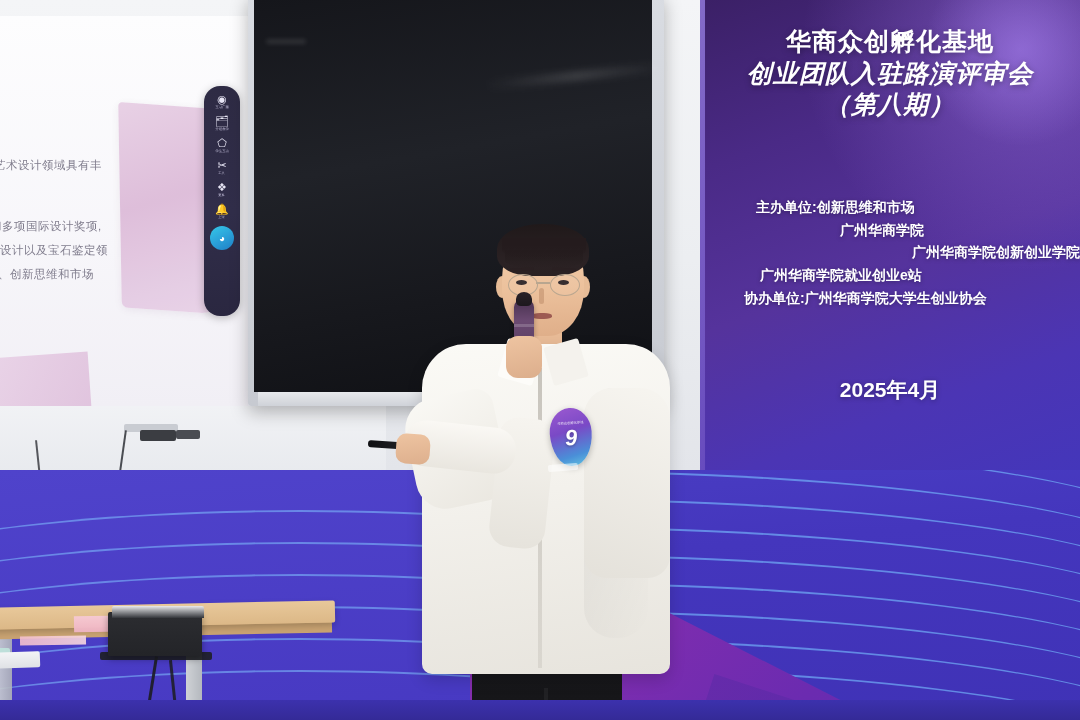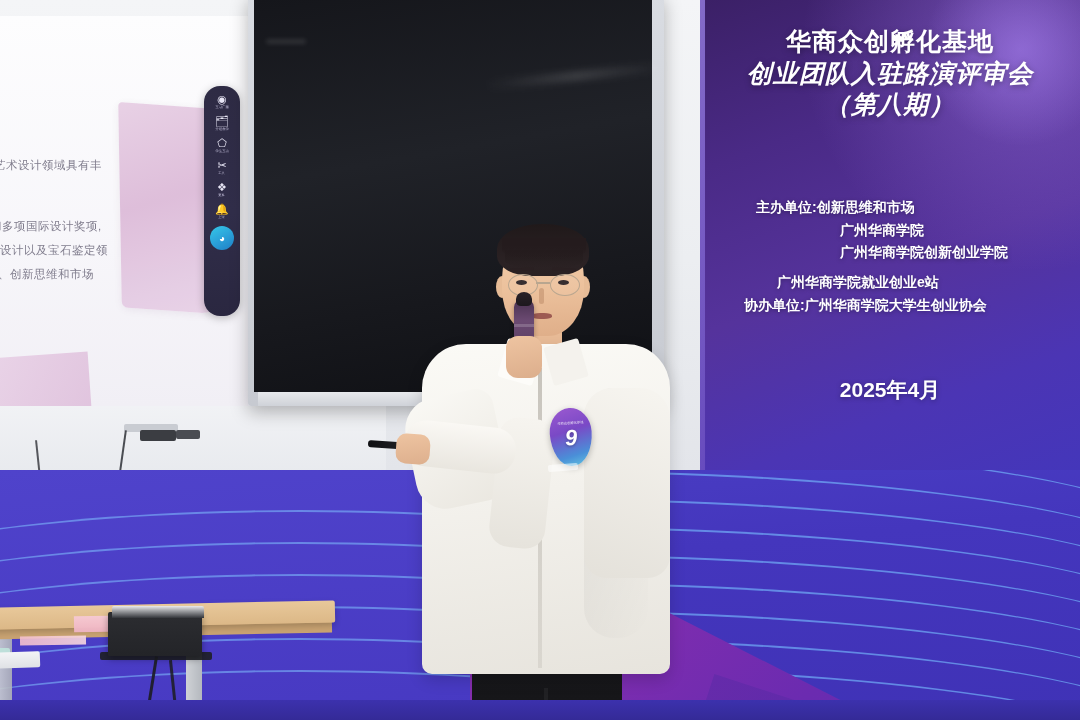--- a/index.html
+++ b/index.html
@@ -33,22 +33,22 @@
   .ban-title .l1{font-size:25px;display:block;}
   .ban-title .l2{font-size:25px;display:block;font-style:italic;}
   .ban-title .l3{font-size:25px;display:block;font-style:italic;}
 
   .org{position:absolute;left:0;right:0;top:196px;color:#fff;font-size:14px;font-weight:700;
     line-height:1.62;text-shadow:0 1px 4px rgba(0,0,0,.35);}
   .org .row{display:block;white-space:nowrap;}
   .org .r1{padding-left:56px;}
   .org .r2{padding-left:140px;}
   .org .r3{padding-left:44px;}
-  .org .r4{padding-left:140px;}
-  .org .r5{padding-left:77px;margin-top:7px;}
+  .org .r4{padding-left:140px;text-align:right;}
+  .org .r5{padding-left:60px;}
   .org .r6{padding-left:44px;}
 
   .ban-date{position:absolute;left:0;right:0;top:376px;text-align:center;color:#fff;
     font-size:21px;font-weight:700;text-shadow:0 1px 5px rgba(0,0,0,.35);}
 
   
   .lower{position:absolute;left:0;top:470px;width:1080px;height:250px;overflow:hidden;
     background:linear-gradient(175deg,#4b3fc4 0%,#4436bd 40%,#3f32b6 100%);}
   .lower .waves{position:absolute;inset:-40px -20px;}
   .lower .waves span{position:absolute;left:-120px;width:1320px;height:330px;

